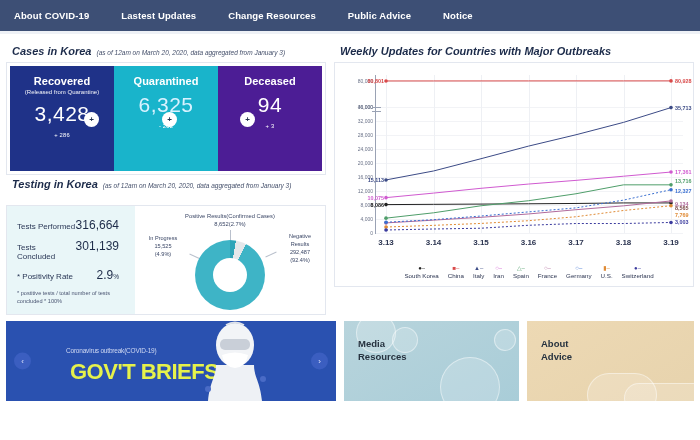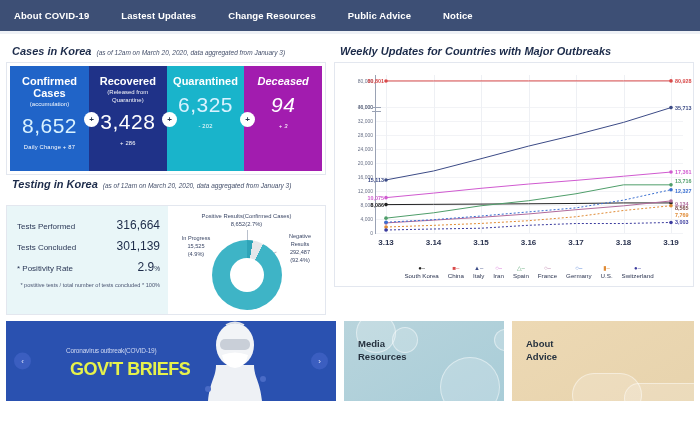--- a/index.html
+++ b/index.html
@@ -32,37 +32,37 @@
 
   
   .cards-wrap{
     background:#fff; border:1px solid #e3e7ef; padding:3px;
   }
   .cards{ display:flex; height:105px; position:relative; }
   .card{ flex:1; padding:9px 6px 6px; position:relative; text-align:center; color:#fff; }
   .c1{ background:#2064c8; flex:1.02; }
   .c2{ background:#1f3288; }
   .c3{ background:#19b4cb; }
-  .c4{ background:#a21caf;font-style:italic; }
+  .c4{ background:#4c1d95; }
   .card .lbl{ font-size:11px; font-weight:bold; line-height:12px; }
   .card .sub{ font-size:6px; line-height:8px; margin-top:1px; opacity:.95;}
   .card .num{ font-size:21px; font-weight:300; letter-spacing:.5px; margin-top:6px; line-height:23px;}
   .c1 .num,.c3 .num{ color:#d9f2ff; }
   .card .chg{ font-size:5.8px; margin-top:7px; letter-spacing:.2px; }
   .sep-dot{
     position:absolute; top:46px; width:15px; height:15px; border-radius:50%;
     background:#fff; z-index:4; display:flex; align-items:center; justify-content:center;
     font-size:8px; color:#24324f; font-weight:bold; line-height:1;
   }
   .sep-dot.d1{ left:74px; } .sep-dot.d2{ left:152px; } .sep-dot.d3{ left:230px; }
 
   
   .testing-wrap{ margin-top:10px; background:#e9f6f8; border:1px solid #e3e7ef;
     display:flex; height:110px; }
-  .t-left{ width:161px; padding:12px 8px 6px 10px;text-align:right; }
+  .t-left{ width:128px; padding:12px 16px 6px 10px; }
   .t-row{ display:flex; justify-content:space-between; align-items:baseline; margin-bottom:7px; }
   .t-row .k{ font-size:8px; color:#2a3756; }
   .t-row .v{ font-size:12px; color:#1d2b49; }
   .t-row .v small{ font-size:6.5px; }
   .t-note{ font-size:5.6px; color:#4a5572; line-height:8px; margin-top:3px; }
   .t-right{ flex:1; background:#fff; position:relative; }
   .donut-title{ position:absolute; top:6px; left:0; right:0; text-align:center;
      font-size:5.8px; color:#3b4766; line-height:8px;}
   .lbl-prog{ position:absolute; left:4px; top:28px; font-size:5.6px; color:#3b4766;
      text-align:center; line-height:8px; width:48px;}
@@ -100,28 +100,28 @@
   .lg{ text-align:center; }
   .lg .mk{ font-size:6px; line-height:7px; }
   .lg .nm{ font-size:6.2px; color:#2b3450; line-height:8px; white-space:nowrap; }
 
   
   .bottom{ display:flex; gap:8px; padding:6px; height:92px; }
   .banner{ width:330px; background:#2a51b0; position:relative; overflow:hidden; }
   .banner .b1{ position:absolute; left:60px; top:20px; color:#fff; font-size:13px;
      font-weight:bold; letter-spacing:-.2px;}
   .banner .b1 span{ font-size:6.5px; font-weight:normal; color:#cfd8f2; }
-  .banner .b2{ position:absolute; left:64px; top:38px; color:#e6f24b; font-size:18px;
+  .banner .b2{ position:absolute; left:64px; top:38px; color:#e6f24b; font-size:22px;
      font-weight:bold; letter-spacing:-.5px;}
   .arrow{ position:absolute; top:50%; transform:translateY(-50%); width:17px; height:17px;
      border-radius:50%; background:#3b5ec0; color:#dde4fb; font-size:8px;
      display:flex; align-items:center; justify-content:center; cursor:pointer;}
   .arrow.l{ left:8px; } .arrow.r{ right:8px; }
   .suit{ position:absolute; right:68px; bottom:0; width:66px; height:82px; }
-  .card-media{ width:160px; background:linear-gradient(150deg,#b8d4dc,#a9cdd8); position:relative; overflow:hidden;}
+  .card-media{ width:175px; background:linear-gradient(150deg,#b8d4dc,#a9cdd8); position:relative; overflow:hidden;}
   .card-advice{ flex:1; background:linear-gradient(150deg,#edd9b4,#e7d3ad); position:relative; overflow:hidden;}
   .card-ttl{ position:absolute; left:14px; top:16px; font-size:9.5px; color:#26323f;
      font-weight:bold; line-height:13px; }
   .bub{ position:absolute; border-radius:50%; border:1px solid rgba(255,255,255,.45);
      background:rgba(255,255,255,.18); }
 </style>
 </head>
 <body>
 
 <div class="navbar">
@@ -138,26 +138,20 @@
   <div class="col-left">
 
     <div class="sect-title">
       <span>Cases in Korea</span>
       <span class="sect-sub">(as of 12am on March 20, 2020, data aggregated from January 3)</span>
     </div>
 
     <div class="cards-wrap">
       <div class="cards">
 
-        <div class="card c1">
-          <div class="lbl">Confirmed Cases</div>
-          <div class="sub">(accumulation)</div>
-          <div class="num">8,652</div>
-          <div class="chg">Daily Change  + 87</div>
-        </div>
 
         <div class="card c2">
           <div class="lbl">Recovered</div>
           <div class="sub">(Released from Quarantine)</div>
           <div class="num">3,428</div>
           <div class="chg">+ 286</div>
         </div>
 
         <div class="card c3">
           <div class="lbl">Quarantined</div>

